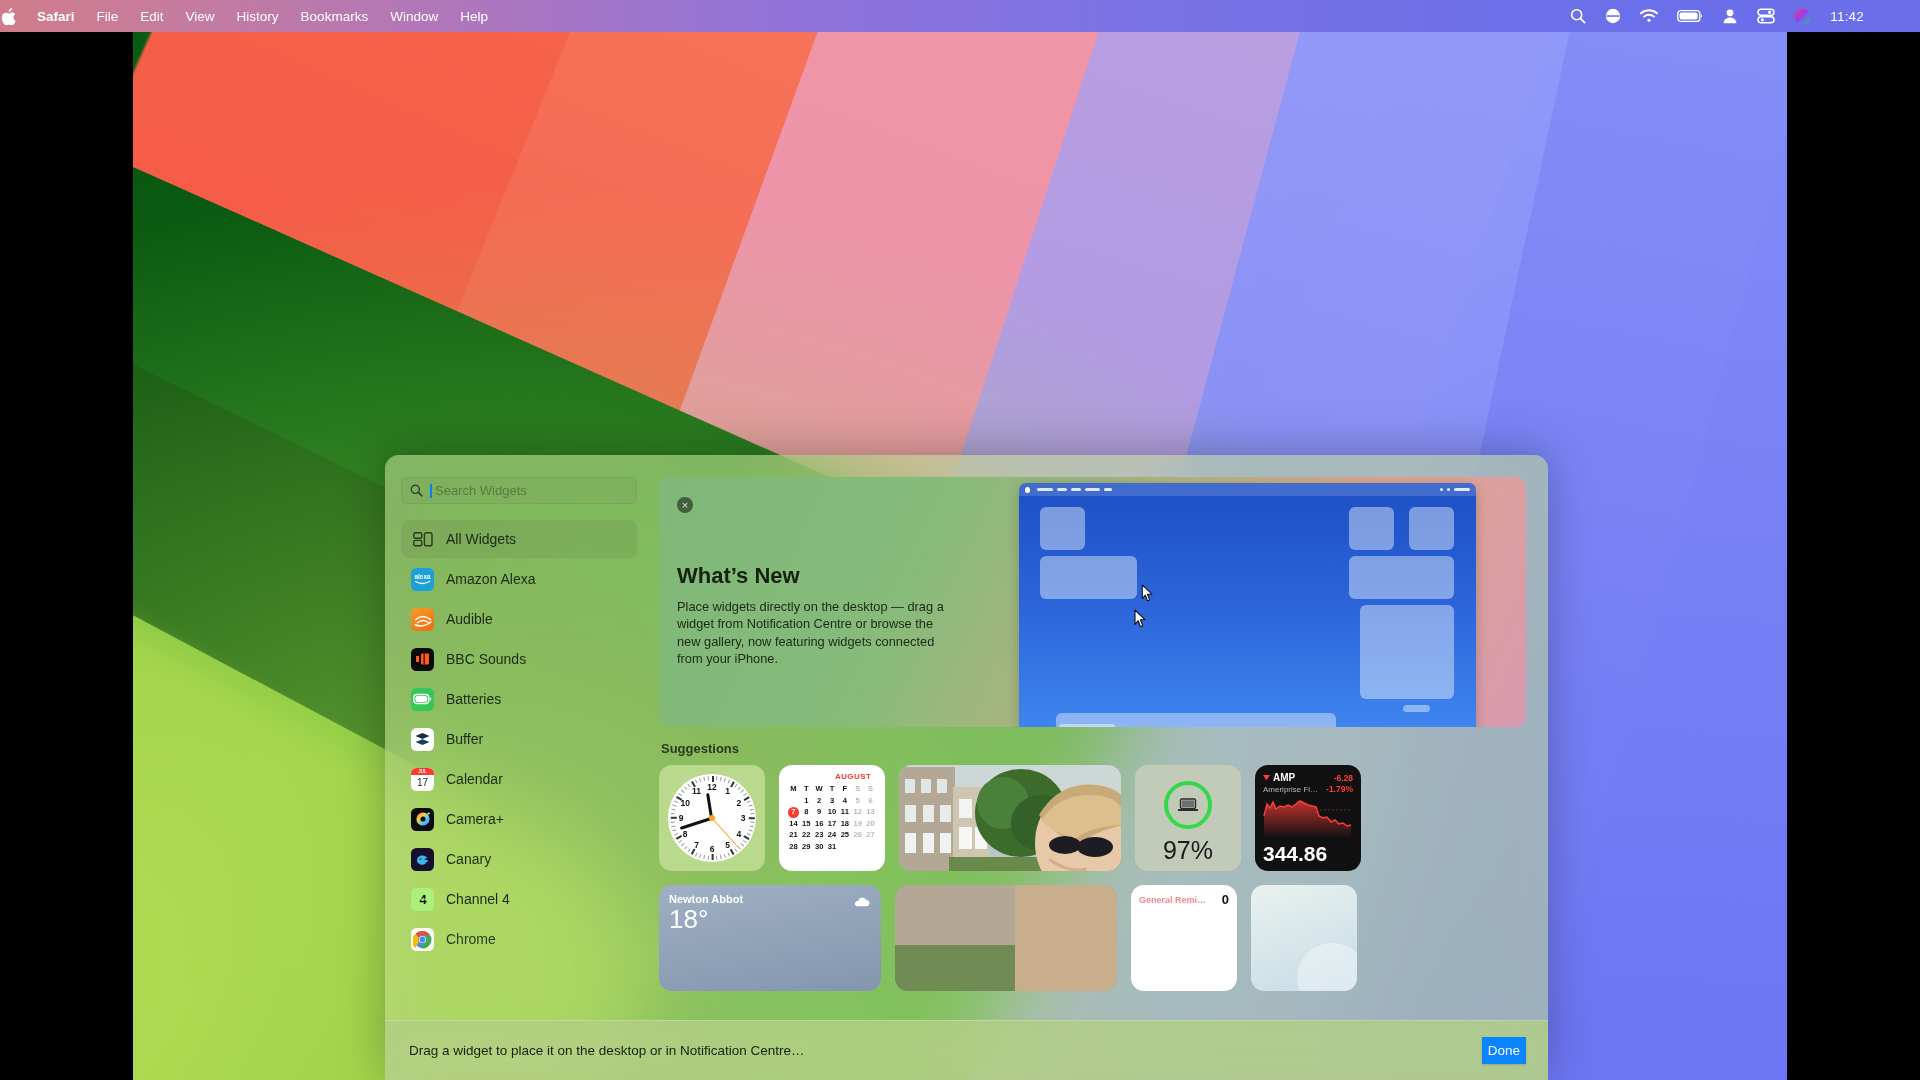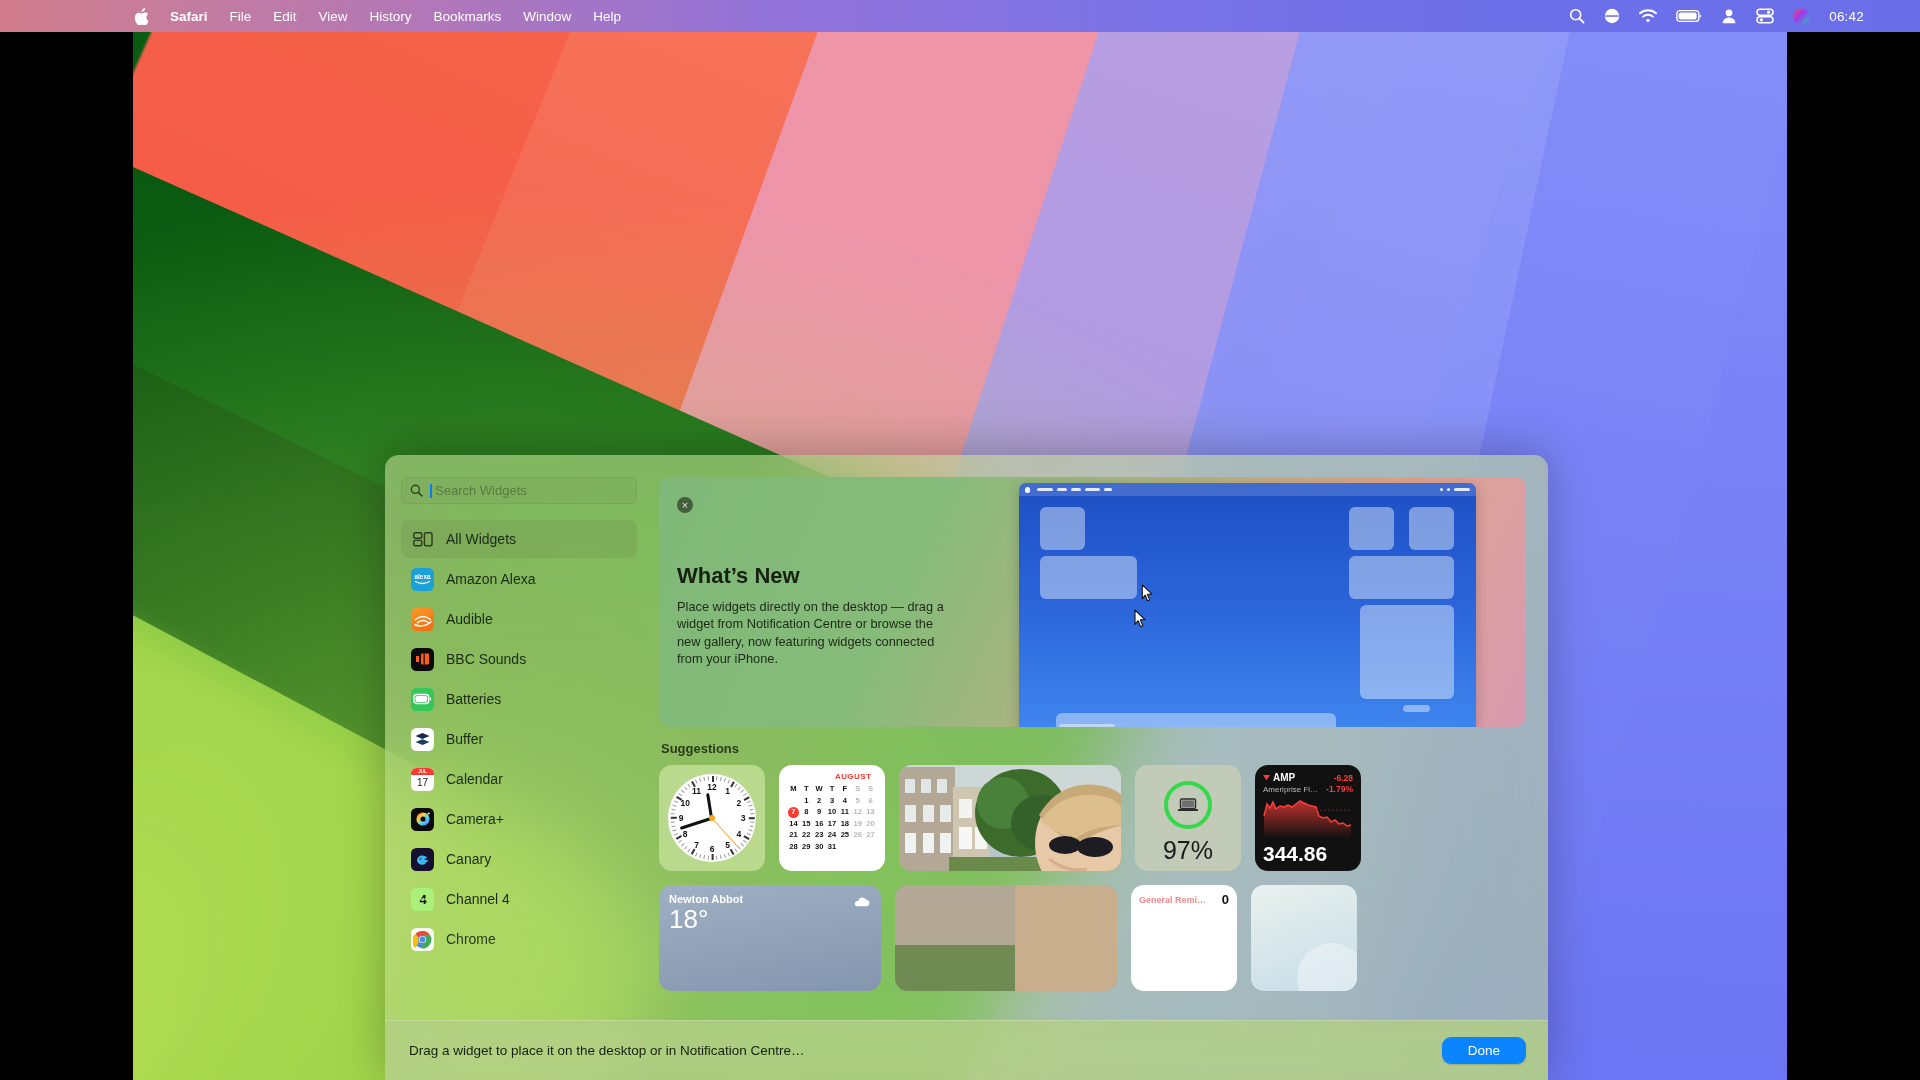--- a/index.html
+++ b/index.html
@@ -59,21 +59,21 @@
     background:radial-gradient(ellipse at 22% 78%, rgba(168,216,80,.55), rgba(0,0,0,0) 55%);
   }
 
   
   #menubar {
     position:absolute; left:0; top:0; width:1920px; height:32px;
     background:linear-gradient(90deg,#d07c8c 0%, #c77c9b 8%, #b277b8 22%, #9273d8 40%, #7a72e6 60%, #6b6fe8 80%, #6a6ee9 100%);
     display:flex; align-items:center; z-index:60;
     color:#fff;
   }
-  #menubar .left { display:flex; align-items:center; padding-left:133px; gap:0; }
+  #menubar .left { display:flex; align-items:center; gap:0; }
   #menubar .right { margin-left:auto; display:flex; align-items:center; gap:19px; padding-right:56px; }
   .mb-item { font-size:13.5px; padding:2px 11px; color:#fff; white-space:nowrap; }
   .mb-item.app { font-weight:bold; }
   .apple-logo { width:16px; height:18px; margin:0 10px 0 0; display:flex; align-items:center; justify-content:center; }
   .mb-icon { display:flex; align-items:center; justify-content:center; }
   .mb-time { font-size:13.5px; color:#fff; letter-spacing:.2px; }
 
   
   #gallery {
     position:absolute; left:385px; top:455px; width:1163px; height:625px;
@@ -204,21 +204,21 @@
   
   #footer {
     height:60px; flex:0 0 60px; display:flex; align-items:center;
     padding:0 22px 0 24px; gap:12px;
     background:rgba(178,206,132,0.72);
     border-top:1px solid rgba(255,255,255,.20);
     backdrop-filter:blur(30px); -webkit-backdrop-filter:blur(30px);
   }
   #footer .hint { font-size:13.5px; color:#17220e; }
   .done-btn { margin-left:auto; background:#0a84ff; color:#fff; font-size:13.5px;
-    padding:6px 26px; border-radius:9px; border:none; font-weight:500;
+    padding:6px 6px; border-radius:0; border:none; font-weight:500;
     box-shadow:0 1px 2px rgba(0,0,0,.16); }
 
   
   #page-cursor { position:absolute; left:1134px; top:609px; width:13px; height:19px; z-index:80; }
 </style>
 </head>
 <body>
 
 <div id="desktop">
   <div class="band wp-base"></div>
@@ -298,21 +298,21 @@
             <linearGradient id="sg" x1="0" y1="0" x2="1" y2="1">
               <stop offset="0%" stop-color="#ff3b6b"></stop>
               <stop offset="45%" stop-color="#9b3cf0"></stop>
               <stop offset="100%" stop-color="#21c7b6"></stop>
             </linearGradient>
           </defs>
           <circle cx="8.5" cy="8.5" r="8" fill="url(#sg)"></circle>
           <path d="M1.5 8.5a7 7 0 0 0 14 0 7 7 0 0 1-14 0z" fill="rgba(255,255,255,.18)"></path>
         </svg>
     </div>
-    <div class="mb-time">06:42</div>
+    <div class="mb-time">11:42</div>
   </div>
 </div>
 
 <div id="gallery">
   <div id="gallery-body">
 
     <div id="sidebar">
       <div class="search-box">
         <svg width="13" height="13" viewBox="0 0 16 16">
             <circle cx="6.6" cy="6.6" r="5" fill="none" stroke="#2e4520" stroke-width="1.7"></circle>

